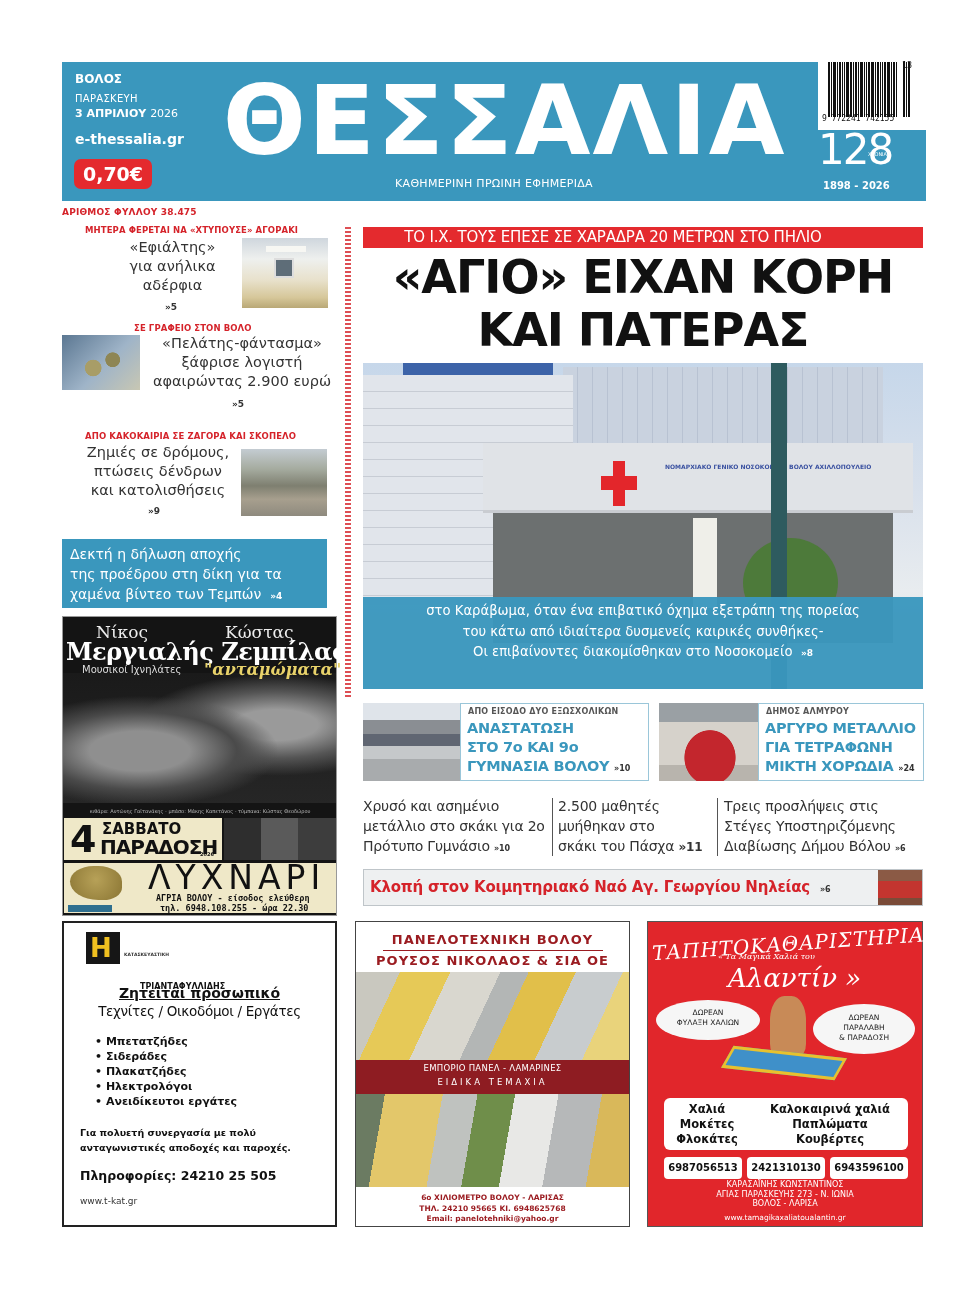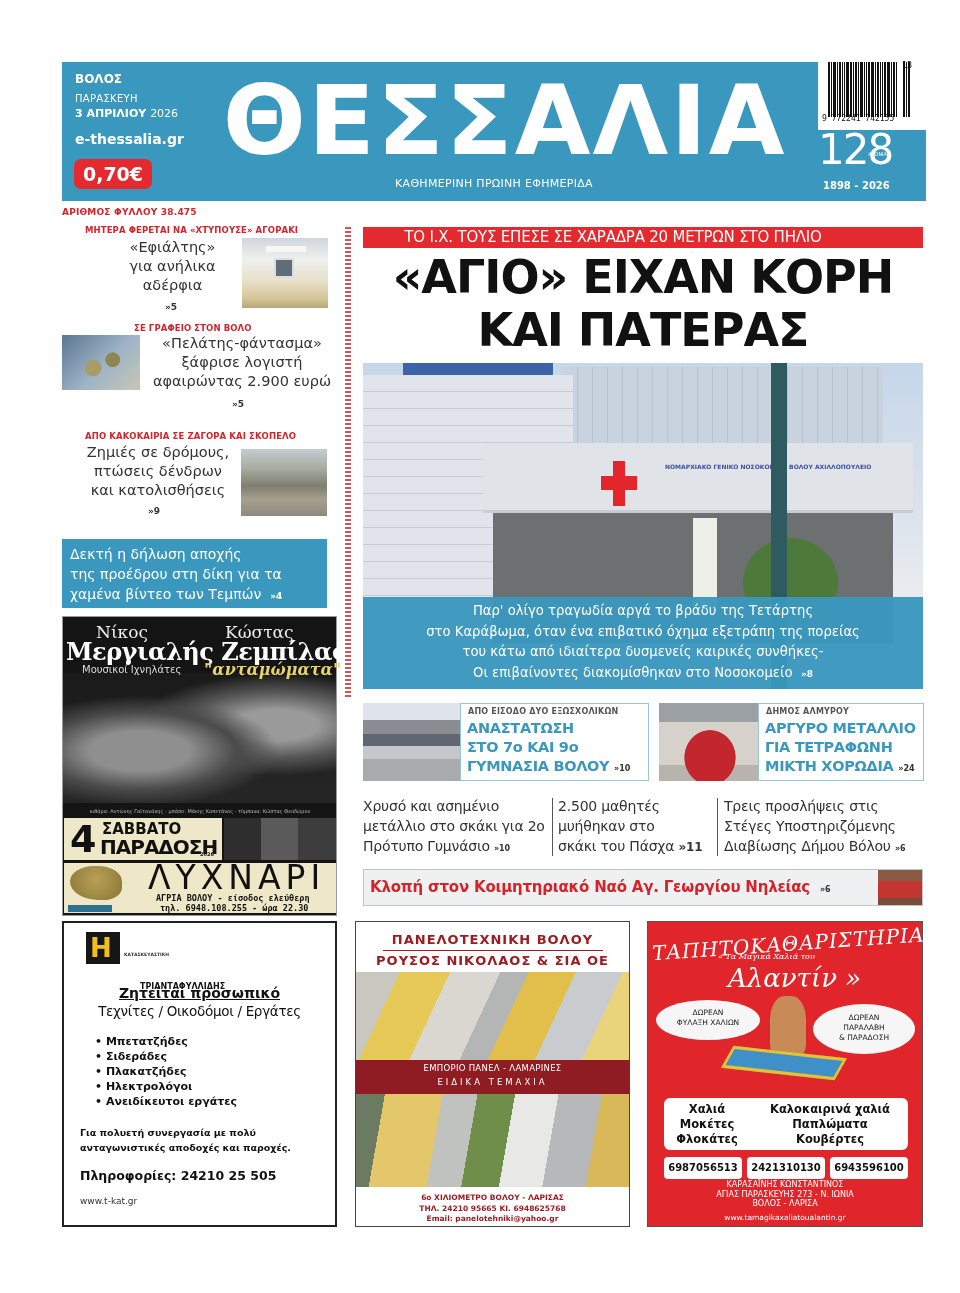--- a/index.html
+++ b/index.html
@@ -269,21 +269,20 @@
   <div class="canopy"></div>
   <div class="cross-v"></div>
   <div class="cross-h"></div>
   <div class="hosp-name">ΝΟΜΑΡΧΙΑΚΟ ΓΕΝΙΚΟ ΝΟΣΟΚΟΜΕΙΟ ΒΟΛΟΥ ΑΧΙΛΛΟΠΟΥΛΕΙΟ</div>
   <div class="statue"></div>
   <div class="tree"></div>
   <div class="pole"></div>
 </div>
 <div class="abs cap-box"></div>
 <div class="abs cap-text">
-  <div>Παρ' ολίγο τραγωδία αργά το βράδυ της Τετάρτης</div>
   <div>στο Καράβωμα, όταν ένα επιβατικό όχημα εξετράπη της πορείας</div>
   <div>του κάτω από ιδιαίτερα δυσμενείς καιρικές συνθήκες-</div>
   <div><span>Οι επιβαίνοντες διακομίσθηκαν στο Νοσοκομείο</span>&nbsp;&nbsp;<b style="font-size:9px"><span>»</span><span>8</span></b></div>
 </div>
 
 <div class="abs photo t1-img"></div>
 <div class="abs teaser-box t1-box"></div>
 <div class="abs t-kicker" style="left:468px;top:707px">ΑΠΟ ΕΙΣΟΔΟ ΔΥΟ ΕΞΩΣΧΟΛΙΚΩΝ</div>
 <div class="abs t-title" style="left:467px;top:719px">
   <div>ΑΝΑΣΤΑΤΩΣΗ</div>

